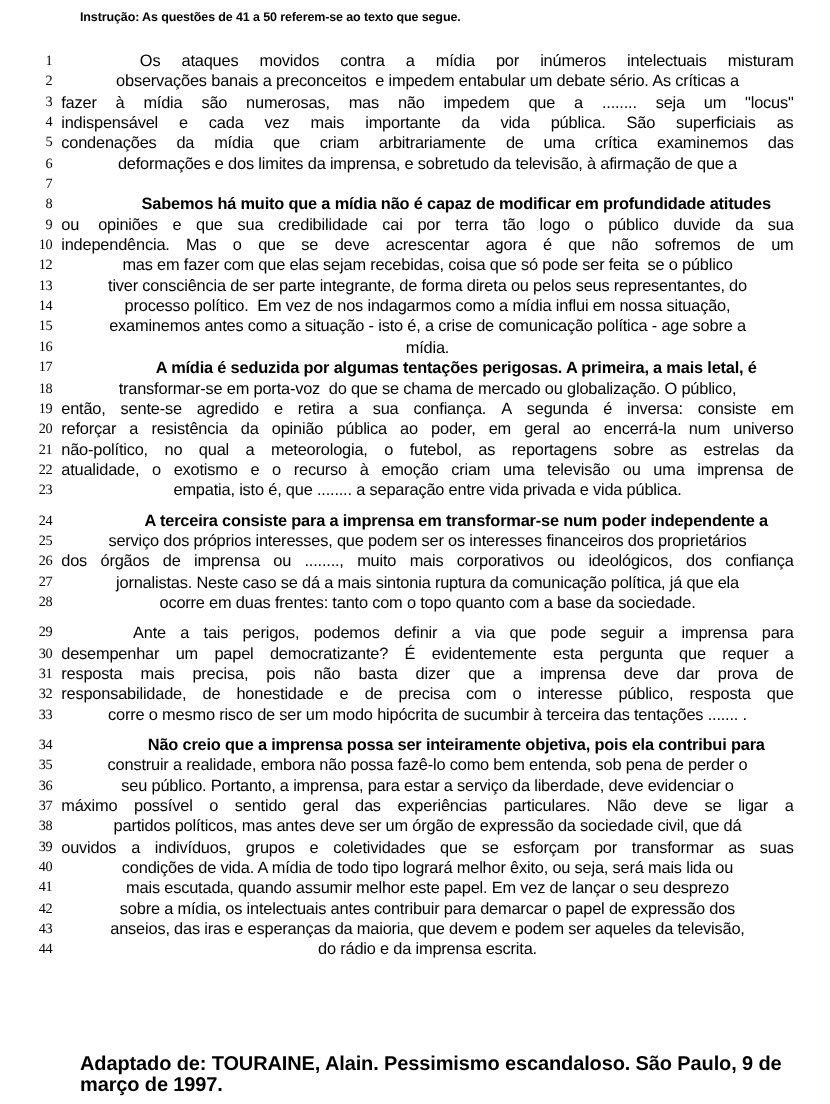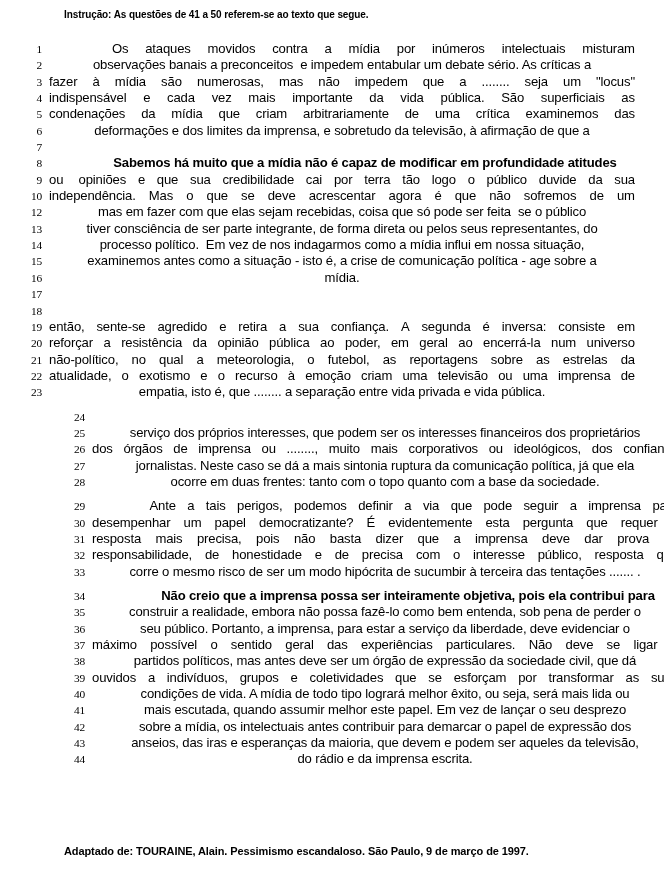--- a/index.html
+++ b/index.html
@@ -40,21 +40,20 @@
     left: 0;
     top: 41px;
     width: 664px;
   }
 
   .para {
     position: relative;
   }
   .para + .para.gap {
     margin-top: 8px;
-    margin-left: 43px;
   }
 
   .line {
     position: relative;
     height: 16.35px;
     line-height: 16.35px;
     font-size: 13.1px;
     letter-spacing: -0.15px;
     white-space: nowrap;
   }
@@ -98,21 +97,21 @@
   .ltext.flush {
     white-space: pre;
   }
 
   
   .source {
     position: absolute;
     left: 64px;
     top: 843px;
     width: 590px;
-    font-size: 11px;
+    font-size: 16px;
     font-weight: bold;
     line-height: 17px;
     letter-spacing: -0.1px;
   }
 </style>
 </head>
 <body>
 
 <div class="page">
 
@@ -178,23 +177,25 @@
           <span class="ltext flush">examinemos antes como a situação - isto é, a crise de comunicação política - age sobre a</span>
         </div>
         <div class="line">
           <span class="lineno">16</span>
           <span class="ltext flush">mídia.</span>
         </div>
       </div>
       <div class="para">
         <div class="line">
           <span class="lineno">17</span>
+          <span class="ltext flush indent-pad">A mídia é seduzida por algumas tentações perigosas. A primeira, a mais letal, é</span>
         </div>
         <div class="line">
           <span class="lineno">18</span>
+          <span class="ltext flush">transformar-se em porta-voz  do que se chama de mercado ou globalização. O público,</span>
         </div>
         <div class="line">
           <span class="lineno">19</span>
           <span class="ltext just"><span>então,</span><span>sente-se</span><span>agredido</span><span>e</span><span>retira</span><span>a</span><span>sua</span><span>confiança.</span><span>A</span><span>segunda</span><span>é</span><span>inversa:</span><span>consiste</span><span>em</span></span>
         </div>
         <div class="line">
           <span class="lineno">20</span>
           <span class="ltext just"><span>reforçar</span><span>a</span><span>resistência</span><span>da</span><span>opinião</span><span>pública</span><span>ao</span><span>poder,</span><span>em</span><span>geral</span><span>ao</span><span>encerrá-la</span><span>num</span><span>universo</span></span>
         </div>
         <div class="line">
@@ -206,20 +207,21 @@
           <span class="ltext just"><span>atualidade,</span><span>o</span><span>exotismo</span><span>e</span><span>o</span><span>recurso</span><span>à</span><span>emoção</span><span>criam</span><span>uma</span><span>televisão</span><span>ou</span><span>uma</span><span>imprensa</span><span>de</span></span>
         </div>
         <div class="line">
           <span class="lineno">23</span>
           <span class="ltext flush">empatia, isto é, que ........ a separação entre vida privada e vida pública.</span>
         </div>
       </div>
       <div class="para gap">
         <div class="line">
           <span class="lineno">24</span>
+          <span class="ltext flush indent-pad">A terceira consiste para a imprensa em transformar-se num poder independente a</span>
         </div>
         <div class="line">
           <span class="lineno">25</span>
           <span class="ltext flush">serviço dos próprios interesses, que podem ser os interesses financeiros dos proprietários</span>
         </div>
         <div class="line">
           <span class="lineno">26</span>
           <span class="ltext just"><span>dos</span><span>órgãos</span><span>de</span><span>imprensa</span><span>ou</span><span>........,</span><span>muito</span><span>mais</span><span>corporativos</span><span>ou</span><span>ideológicos,</span><span>dos</span><span>confiança</span></span>
         </div>
         <div class="line">

